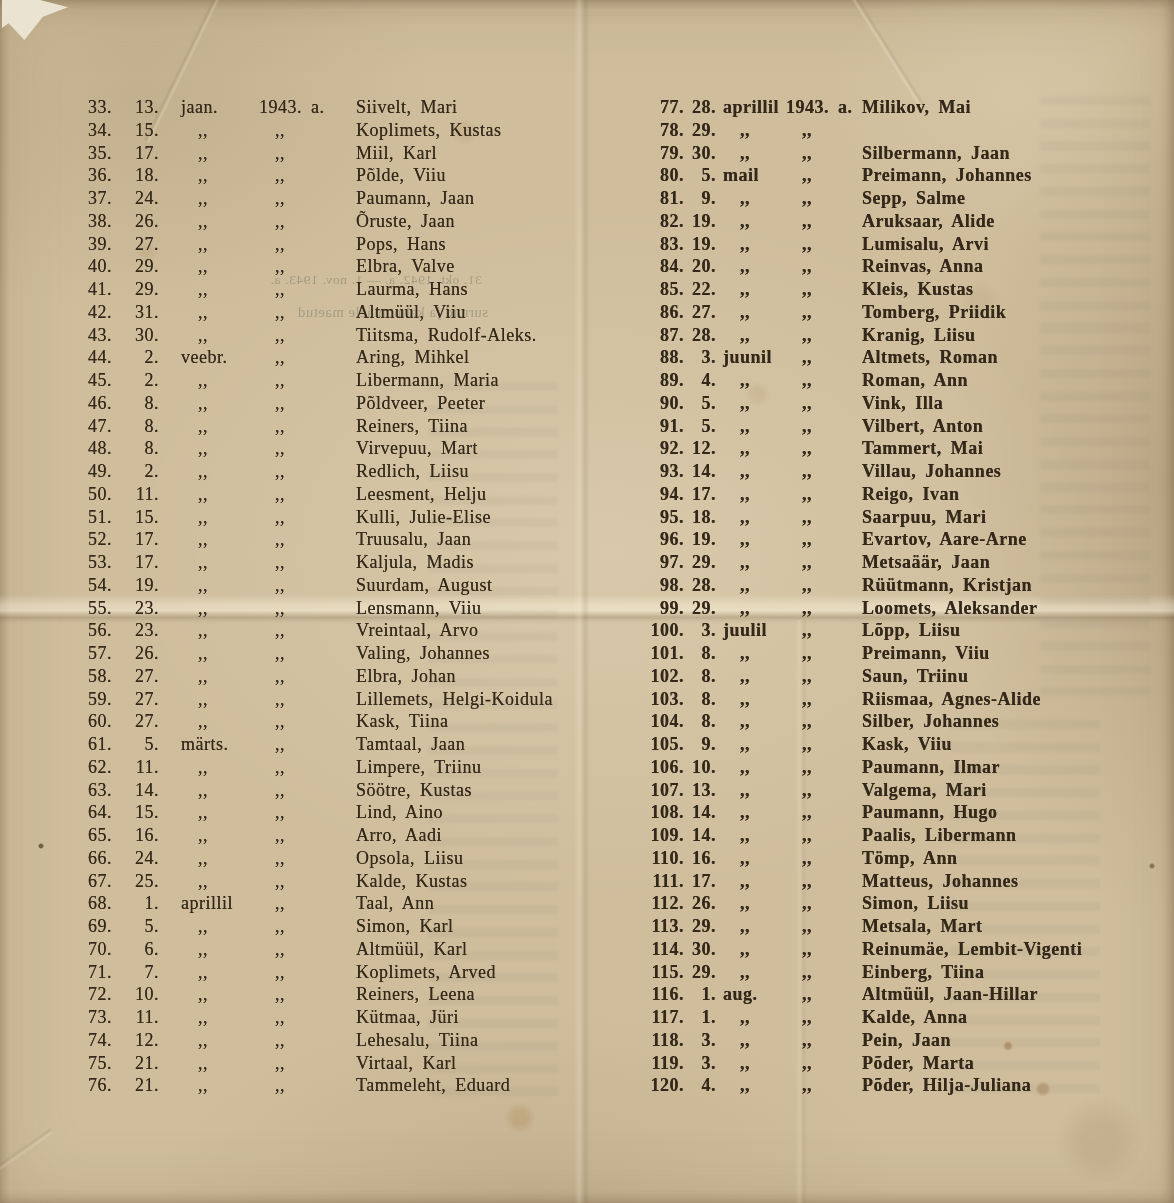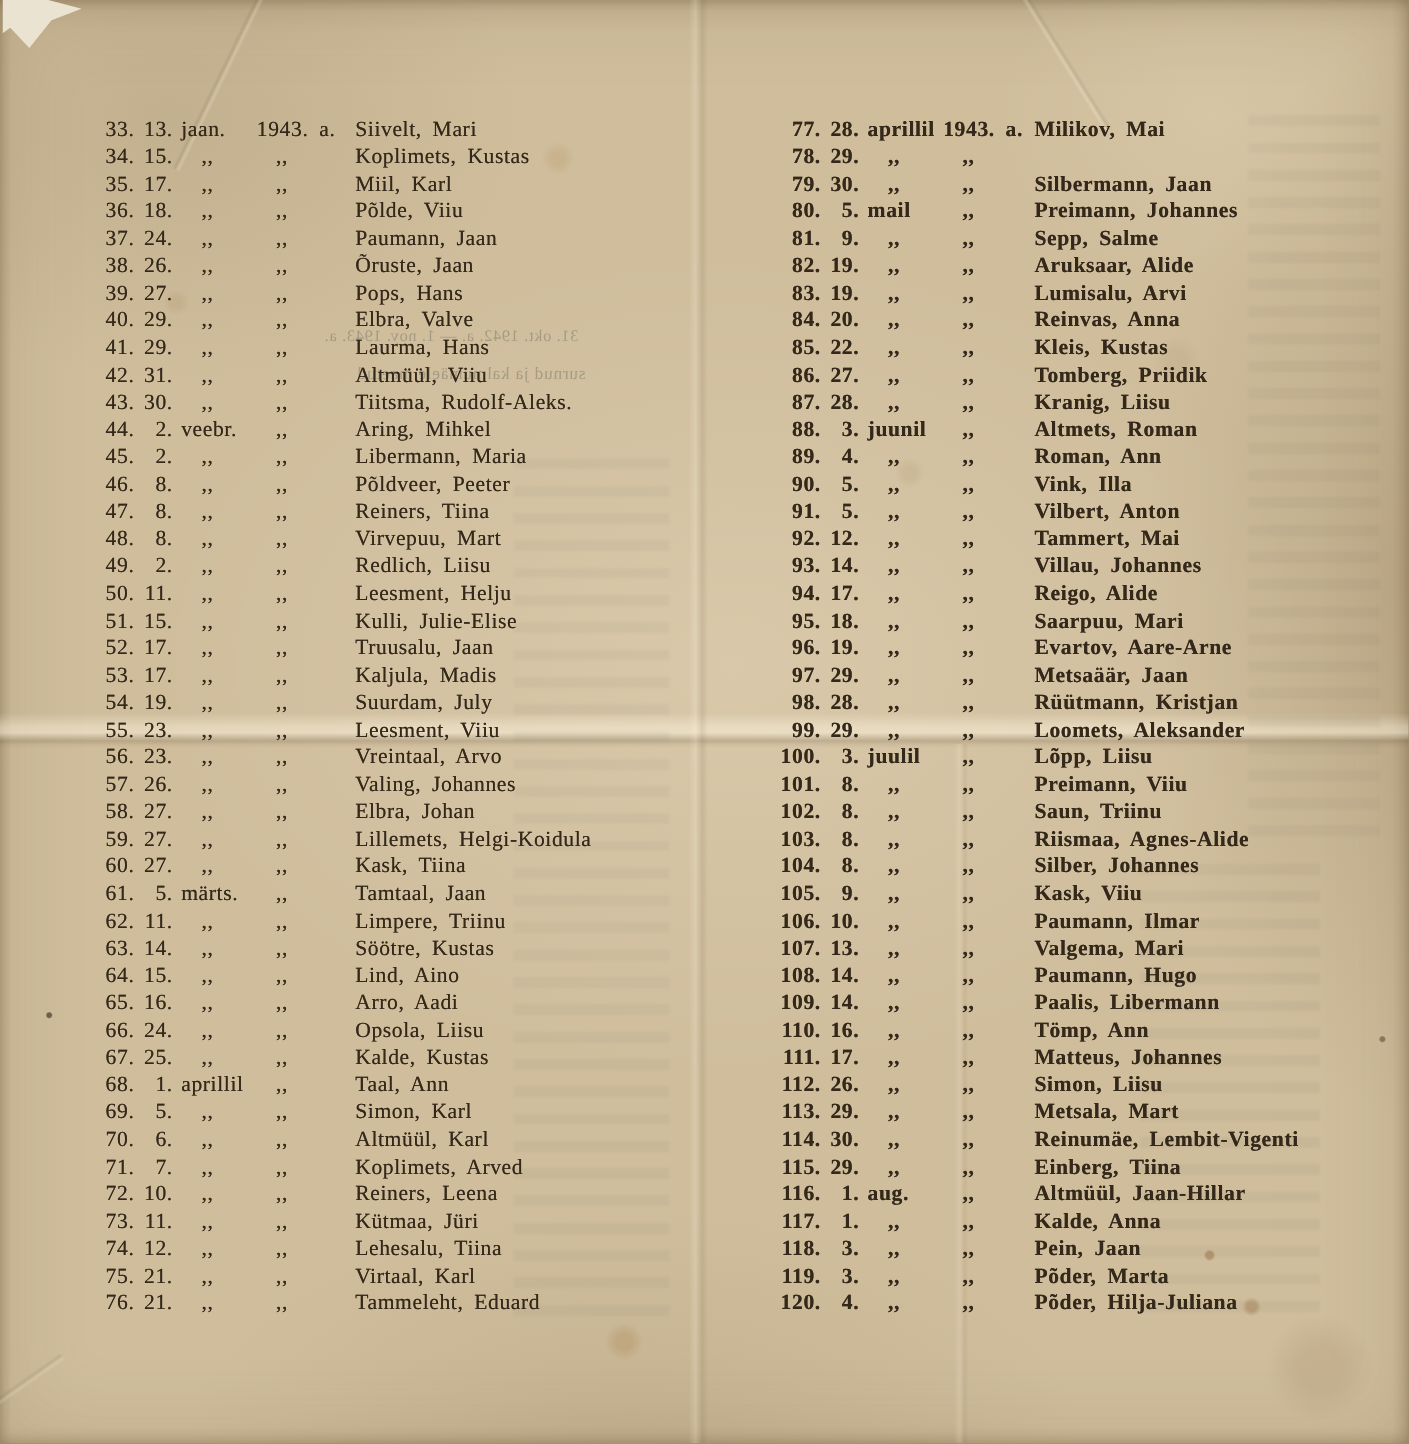--- a/index.html
+++ b/index.html
@@ -17,21 +17,21 @@
       linear-gradient(90deg, rgba(105,85,55,0.16) 0px, transparent 10px, transparent 1160px, rgba(105,85,55,0.20) 1174px),
       linear-gradient(0deg, rgba(105,85,55,0.14) 0px, transparent 14px);
     box-shadow: inset 0 0 70px rgba(120,95,60,0.22), inset 0 0 8px rgba(90,70,45,0.25);
   }
   .col{position:absolute;top:96px;}
   .col-left{left:78px;width:530px;}
   .col-right{left:640px;width:505px;font-weight:bold;}
   .row{display:grid;height:22.75px;line-height:22.75px;font-size:18px;
        letter-spacing:0.5px;word-spacing:4px;white-space:nowrap;
        text-shadow:0 0 0.5px rgba(51,40,26,0.75);}
-  .col-left  .row{grid-template-columns:34px 32px 66px 84px 1fr;}
+  .col-left  .row{grid-template-columns:34px 32px 66px 84px 1fr;gap:15px;}
   .col-right .row{grid-template-columns:44px 32px 66px 78px 1fr;}
   .c-no{text-align:right;}
   .c-day{text-align:right;}
   .c-month{padding-left:7px;}
   .c-year{padding-left:4px;}
   .c-month.ditto{padding-left:24px;}
   .c-year.ditto{padding-left:20px;}
   .c-name{padding-left:2px;}
 
   
@@ -238,28 +238,28 @@
         <span class="c-day">17.</span>
         <span class="c-month ditto">,,</span>
         <span class="c-year ditto">,,</span>
         <span class="c-name">Kaljula, Madis</span>
       </div>
       <div class="row">
         <span class="c-no">54.</span>
         <span class="c-day">19.</span>
         <span class="c-month ditto">,,</span>
         <span class="c-year ditto">,,</span>
-        <span class="c-name">Suurdam, July</span>
+        <span class="c-name">Suurdam, August</span>
       </div>
       <div class="row">
         <span class="c-no">55.</span>
         <span class="c-day">23.</span>
         <span class="c-month ditto">,,</span>
         <span class="c-year ditto">,,</span>
-        <span class="c-name">Leesment, Viiu</span>
+        <span class="c-name">Lensmann, Viiu</span>
       </div>
       <div class="row">
         <span class="c-no">56.</span>
         <span class="c-day">23.</span>
         <span class="c-month ditto">,,</span>
         <span class="c-year ditto">,,</span>
         <span class="c-name">Vreintaal, Arvo</span>
       </div>
       <div class="row">
         <span class="c-no">57.</span>
@@ -519,21 +519,21 @@
         <span class="c-day">14.</span>
         <span class="c-month ditto">,,</span>
         <span class="c-year ditto">,,</span>
         <span class="c-name">Villau, Johannes</span>
       </div>
       <div class="row">
         <span class="c-no">94.</span>
         <span class="c-day">17.</span>
         <span class="c-month ditto">,,</span>
         <span class="c-year ditto">,,</span>
-        <span class="c-name">Reigo, Alide</span>
+        <span class="c-name">Reigo, Ivan</span>
       </div>
       <div class="row">
         <span class="c-no">95.</span>
         <span class="c-day">18.</span>
         <span class="c-month ditto">,,</span>
         <span class="c-year ditto">,,</span>
         <span class="c-name">Saarpuu, Mari</span>
       </div>
       <div class="row">
         <span class="c-no">96.</span>

